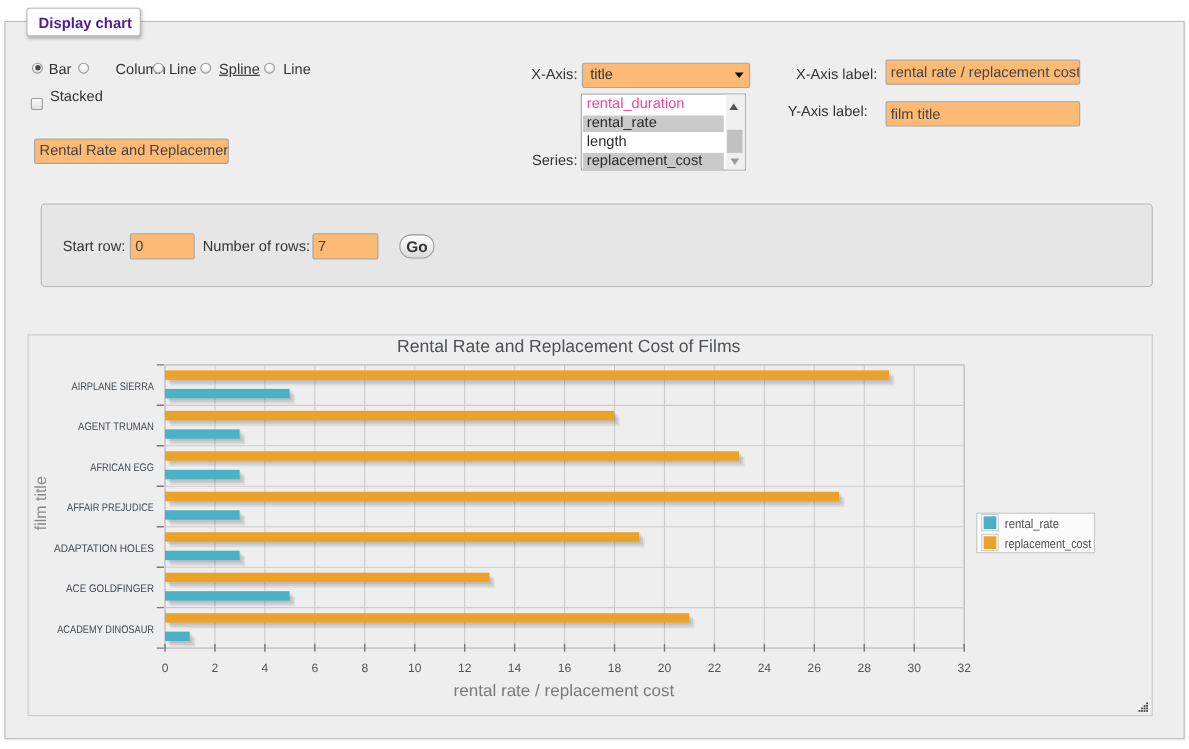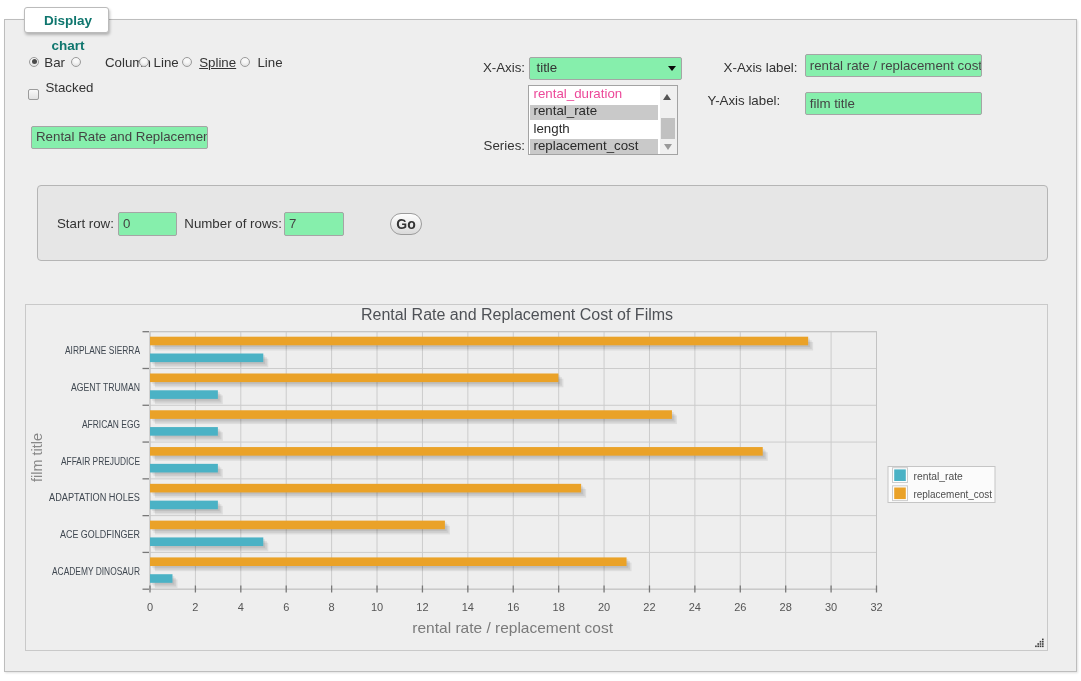--- a/index.html
+++ b/index.html
@@ -1,26 +1,26 @@
 <!DOCTYPE html>
 <html><head>
 <meta charset="utf-8">
 <style>
   * { margin:0; padding:0; box-sizing:border-box; }
   html,body { width:1081px; height:681px; background:#fff; font-family:"Liberation Sans", sans-serif; overflow:hidden; }
   .abs { position:absolute; }
   .lbl { position:absolute; font-size:13.3px; color:#333; line-height:15px; white-space:nowrap; }
-  .inp { position:absolute; background:#86efac; border:1px solid #a5a5a5; font-size:13.3px; color:#444; line-height:21px; padding:0 4px; white-space:nowrap; overflow:hidden; }
+  .inp { position:absolute; background:#fdba74; border:1px solid #a5a5a5; font-size:13.3px; color:#444; line-height:21px; padding:0 4px; white-space:nowrap; overflow:hidden; }
 </style>
 </head>
 <body>
 
 <div class="abs" style="left:4px; top:19px; width:1073px; height:653px; border:1px solid #bdbdbd; background:#eeeeee; box-shadow:1px 1px 2px rgba(0,0,0,0.12);"></div>
 
-<div class="abs" style="left:24px; top:7px; width:85px; height:26px; background:#fff; border:1px solid #bbb; border-radius:3px; box-shadow:1px 2px 3px rgba(0,0,0,0.25); font-size:13.5px; font-weight:bold; color:#0f766e; line-height:25px; text-align:center; padding-left:3px;">Display chart</div>
+<div class="abs" style="left:24px; top:7px; width:104px; height:26px; background:#fff; border:1px solid #bbb; border-radius:3px; box-shadow:1px 2px 3px rgba(0,0,0,0.25); font-size:13.5px; font-weight:bold; color:#4c1d95; line-height:25px; text-align:center; padding-left:3px;">Display chart</div>
 
 <div class="abs radio" style="left:29px; top:56.6px;"></div>
 <div class="abs raddot"></div>
 <span class="lbl" style="left:44.3px; top:54.7px;">Bar</span>
 <div class="abs radio" style="left:70.8px; top:56.6px;"></div>
 <span class="lbl" style="left:105px; top:54.7px;">Column</span>
 <div class="abs radio" style="left:138.7px; top:56.6px;"></div>
 <span class="lbl" style="left:153.6px; top:54.7px;">Line</span>
 <div class="abs radio" style="left:181.8px; top:56.6px;"></div>
 <span class="lbl" style="left:199.2px; top:54.7px;text-decoration:underline;">Spline</span>
@@ -37,21 +37,21 @@
 
 <div class="inp" style="left:31px; top:126px; width:177px; height:22.5px; line-height:20.5px; border-radius:2px;">Rental Rate and Replacement Cost of Films</div>
 
 <span class="lbl" style="left:445px; top:59.6px; width:80px; text-align:right;">X-Axis:</span>
 <div class="inp" style="left:528.5px; top:57px; width:153.5px; height:22.5px; line-height:20.5px; border-radius:2px; padding:0 7px; color:#333;">title</div>
 <div class="abs" style="left:668px; top:66px; width:0; height:0; border-left:4px solid transparent; border-right:4px solid transparent; border-top:5.5px solid #0a0a0a;"></div>
 
 <span class="lbl" style="left:707.5px; top:60px; width:90px; text-align:right;">X-Axis label:</span>
 <div class="inp" style="left:804.5px; top:54px; width:177px; height:23px; line-height:21px; border-radius:2px; padding:0 4.3px;">rental rate / replacement cost</div>
 
-<span class="lbl" style="left:707.5px; top:93.2px; width:90px; text-align:left;">Y-Axis label:</span>
+<span class="lbl" style="left:707.5px; top:93.2px; width:90px; text-align:center;">Y-Axis label:</span>
 <div class="inp" style="left:804.5px; top:92px; width:177px; height:23px; line-height:21px; border-radius:2px; padding:0 4.3px;">film title</div>
 
 <span class="lbl" style="left:445px; top:138px; width:80px; text-align:right;">Series:</span>
 <div class="abs" style="left:527.5px; top:84.6px; width:150.5px; height:70.6px; background:#fff; border:1px solid #a3a3a3;"></div>
 <div class="abs" style="left:530px; top:104.9px; width:128px; height:14.8px; background:#c9c9c9;"></div>
 <div class="abs" style="left:530px; top:139.4px; width:128px; height:14.6px; background:#c9c9c9;"></div>
 <div class="lbl" style="left:533.5px; top:86.1px; color:#ec4899;">rental_duration</div>
 <div class="lbl" style="left:533.5px; top:103.4px; color:#2a2a2a;">rental_rate</div>
 <div class="lbl" style="left:533.5px; top:120.7px; color:#2a2a2a;">length</div>
 <div class="lbl" style="left:533.5px; top:137.9px; color:#2a2a2a;">replacement_cost</div>
@@ -59,21 +59,21 @@
 <div class="abs" style="left:660px; top:85.6px; width:17.2px; height:68.6px; background:#f0f0f0;"></div>
 <div class="abs" style="left:663.3px; top:93.8px; width:0; height:0; border-left:4.5px solid transparent; border-right:4.5px solid transparent; border-bottom:6.8px solid #555;"></div>
 <div class="abs" style="left:661.4px; top:118.3px; width:13.6px; height:20.7px; background:#c1c1c1;"></div>
 <div class="abs" style="left:664.3px; top:143.8px; width:0; height:0; border-left:4px solid transparent; border-right:4px solid transparent; border-top:6px solid #9a9a9a;"></div>
 
 <div class="abs" style="left:37px; top:185px; width:1011px; height:76px; background:#e6e6e6; border:1px solid #b5b5b5; border-radius:4px;"></div>
 <span class="lbl" style="left:57px; top:215.7px;">Start row:</span>
 <div class="inp" style="left:118px; top:212.4px; width:59px; height:23.4px; line-height:21.4px; border-radius:2px;">0</div>
 <span class="lbl" style="left:184.3px; top:215.7px;">Number of rows:</span>
 <div class="inp" style="left:284.1px; top:212.4px; width:59.5px; height:23.4px; line-height:21.4px; border-radius:2px;">7</div>
-<div class="abs" style="left:363px; top:213.1px; width:32px; height:21.7px; border:1px solid #9c9c9c; border-radius:11px; background:linear-gradient(#fefefe,#dadada); font-size:14px; font-weight:bold; color:#333; text-align:center; line-height:20px;margin-left:27px;">Go</div>
+<div class="abs" style="left:363px; top:213.1px; width:32px; height:21.7px; border:1px solid #9c9c9c; border-radius:11px; background:linear-gradient(#fefefe,#dadada); font-size:14px; font-weight:bold; color:#333; text-align:center; line-height:20px;">Go</div>
 
 <div class="abs" style="left:25px; top:304px; width:1023px; height:347px; border:1px solid #c9c9c9;"></div>
 <svg class="abs" style="left:25px; top:304px;" width="1023" height="347" viewBox="0 0 1023 347">
 
   <text x="492" y="16" font-size="16" fill="#4e5156" text-anchor="middle" font-family="Liberation Sans, sans-serif">Rental Rate and Replacement Cost of Films</text>
 
   <g id="grid">
   <line x1="125.00" y1="27.70" x2="125.00" y2="285.20" stroke="#cccccc" stroke-width="1"></line>
   <line x1="170.41" y1="27.70" x2="170.41" y2="285.20" stroke="#cccccc" stroke-width="1"></line>
   <line x1="215.81" y1="27.70" x2="215.81" y2="285.20" stroke="#cccccc" stroke-width="1"></line>

